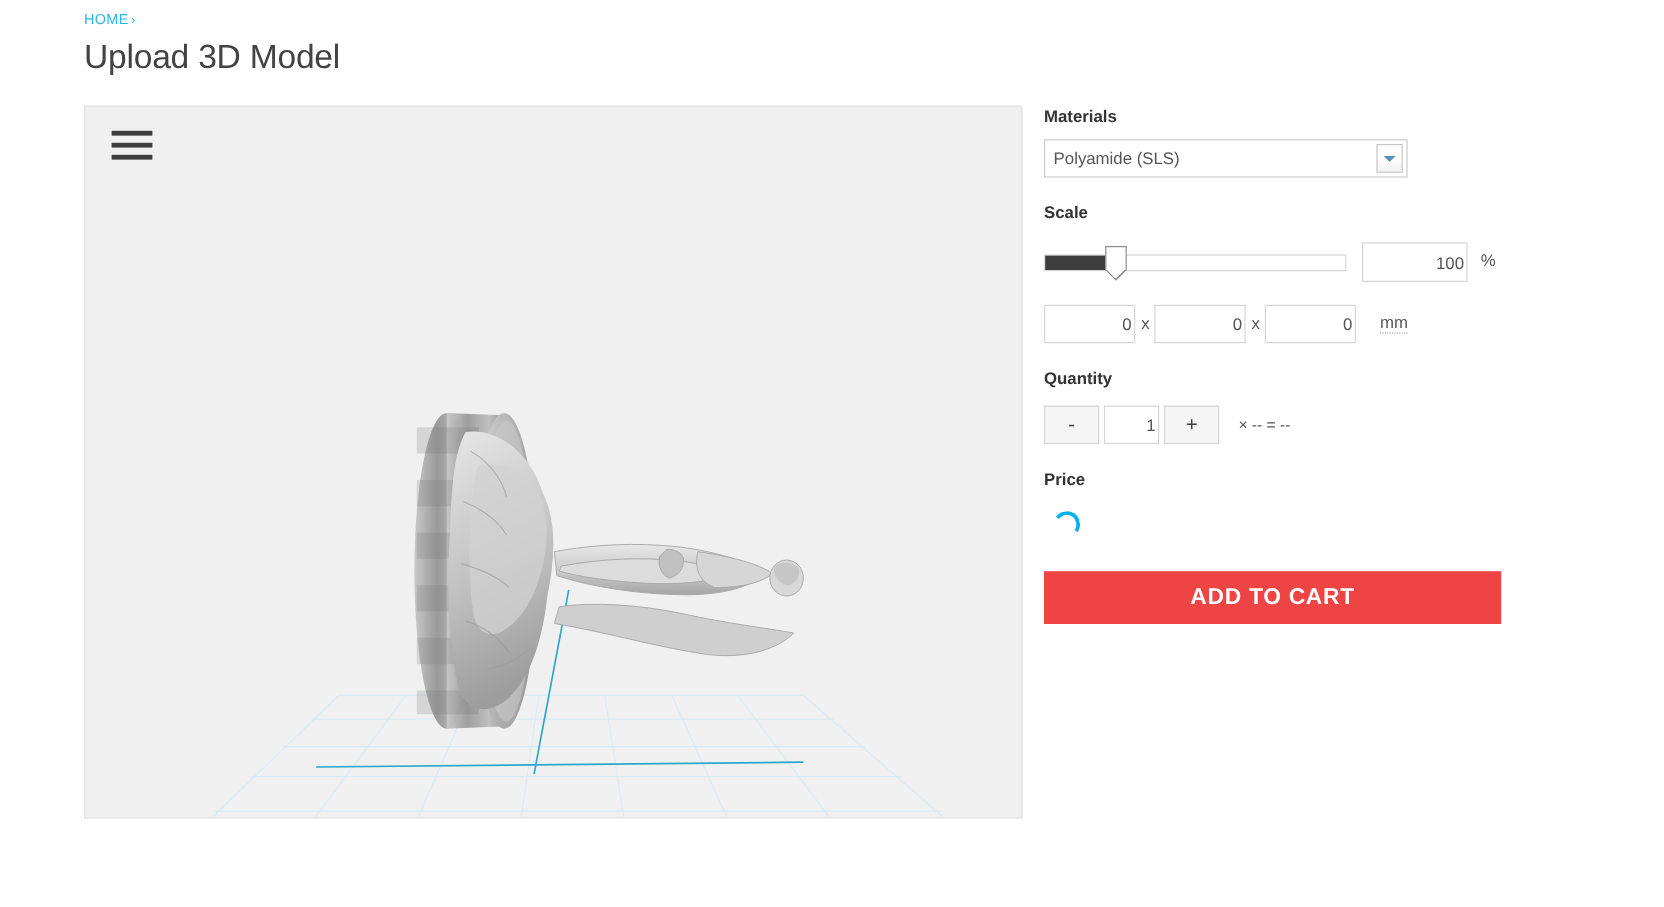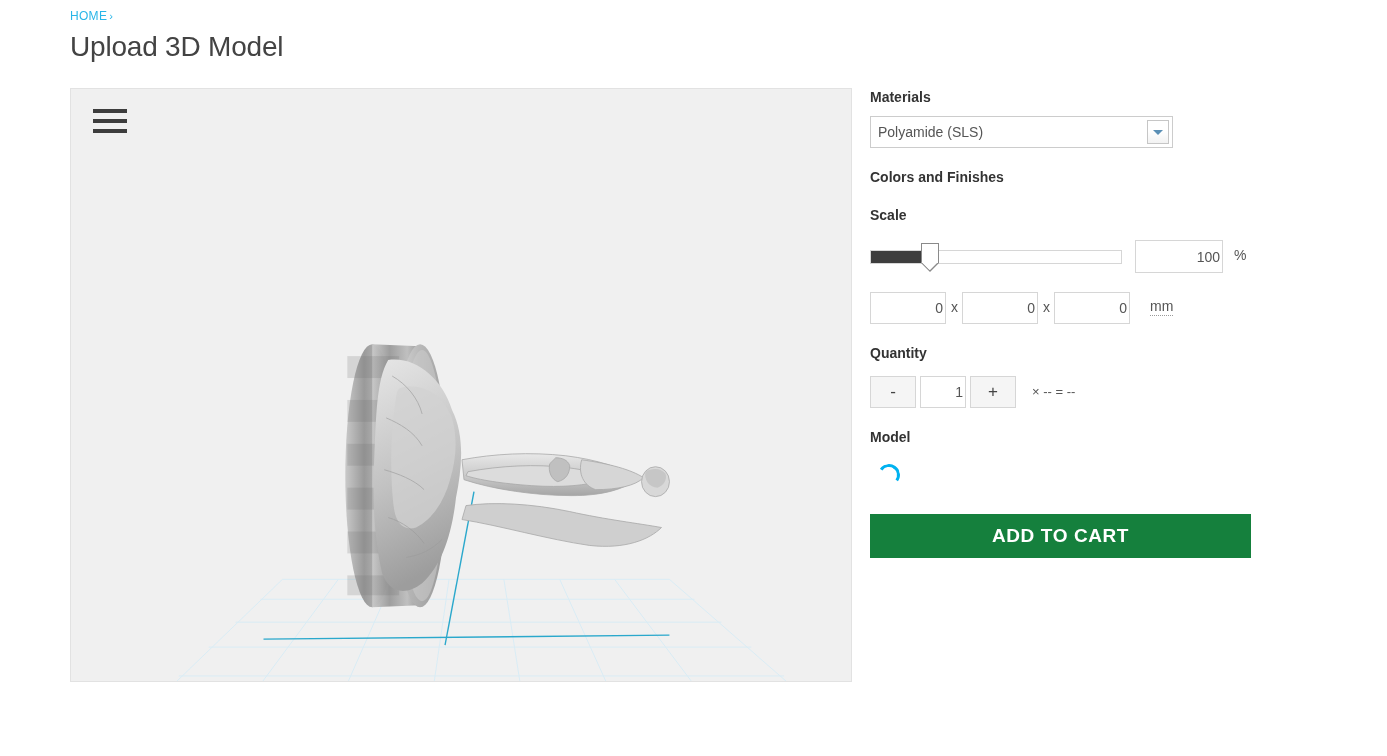--- a/index.html
+++ b/index.html
@@ -330,21 +330,21 @@
     border-radius: 50%;
     transform: rotate(-10deg);
     box-sizing: border-box;
   }
 
   .add-to-cart {
     display: block;
     margin-top: 22px;
     width: 381px;
     height: 44px;
-    background: #15803d;
+    background: #ef4444;
     border: 0;
     color: #ffffff;
     font-family: "Liberation Sans", sans-serif;
     font-size: 19px;
     font-weight: bold;
     letter-spacing: 0.6px;
     cursor: pointer;
   }
 </style>
 </head>
@@ -474,21 +474,20 @@
 
   <div>
     <p class="field-label">Materials</p>
     <div class="select-wrap">
       <span class="select-value">Polyamide (SLS)</span>
       <span class="select-arrow-btn"></span>
     </div>
   </div>
 
   <div class="section">
-    <p class="field-label">Colors and Finishes</p>
   </div>
 
   <div class="section">
     <p class="field-label">Scale</p>
 
     <div class="slider-row">
       <div class="slider-track">
         <div class="slider-fill" id="sliderFill" style="width: 24%;"></div>
       </div>
       <div class="slider-handle" id="sliderHandle" style="left: 60.48px;">
@@ -512,20 +511,20 @@
     <p class="field-label">Quantity</p>
     <div class="qty-row">
       <button class="qty-btn qty-minus">-</button>
       <input class="num-input qty-input" type="text" value="1" style="">
       <button class="qty-btn qty-plus">+</button>
       <span class="qty-calc">× -- = --</span>
     </div>
   </div>
 
   <div class="section">
-    <p class="field-label">Model</p>
+    <p class="field-label">Price</p>
     <div class="price-value">
       <span class="spinner"></span>
     </div>
   </div>
 
   <button class="add-to-cart">ADD TO CART</button>
 </div>
 
 </body></html>

